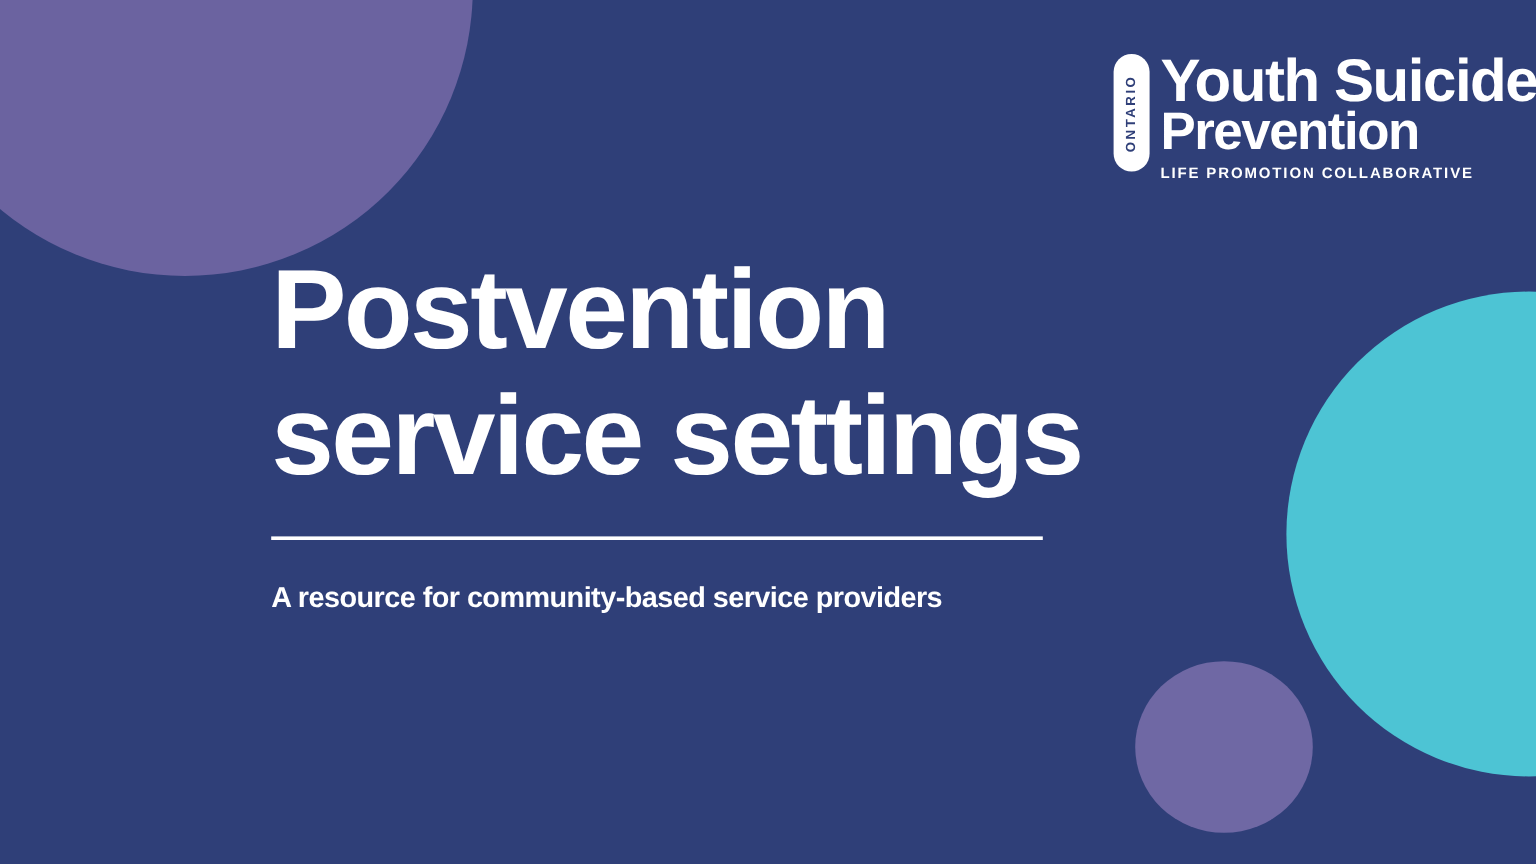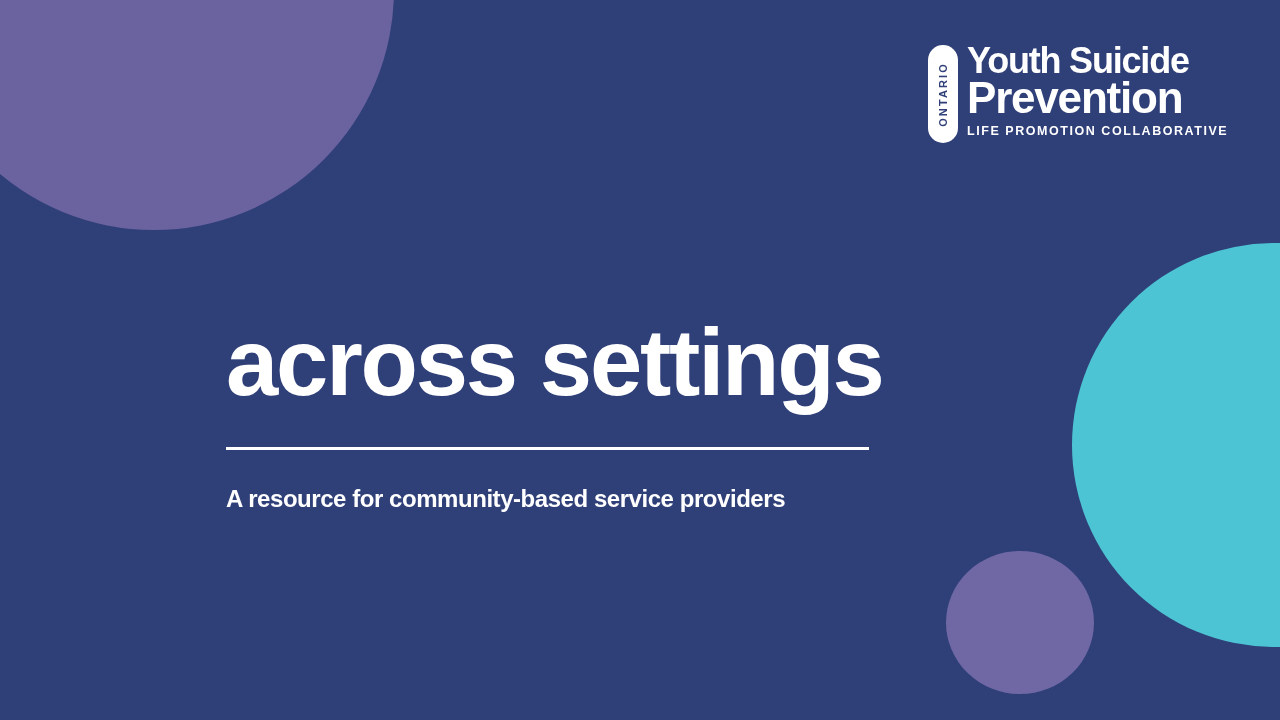--- a/index.html
+++ b/index.html
@@ -79,21 +79,21 @@
     flex-direction: column;
     align-items: flex-start;
   }
   .logo-line {
     color: #ffffff;
     font-weight: bold;
     line-height: 0.88;
     letter-spacing: -1.2px;
     white-space: nowrap;
   }
-  #logo-line-1 { font-size: 36px; text-align: center; }
+  #logo-line-1 { font-size: 50px; text-align: center; }
   #logo-line-2 { font-size: 44px; margin-top: 2px; }
   #logo-tagline {
     margin-top: 8px;
     color: #ffffff;
     font-size: 12.5px;
     font-weight: bold;
     letter-spacing: 1.55px;
     white-space: nowrap;
     line-height: 1;
   }
@@ -145,20 +145,20 @@
     </div>
     <div id="logo-words">
       <div class="logo-line" id="logo-line-1">Youth Suicide</div>
       <div class="logo-line" id="logo-line-2">Prevention</div>
       <div id="logo-tagline">LIFE PROMOTION COLLABORATIVE</div>
     </div>
   </div>
 
   <div id="headline-block">
     <h1 id="slide-title">
-      <br>
-      <span>across settings</span><br>
+      <span>Postvention</span><br>
+      <span>service settings</span><br>
     </h1>
     <hr id="title-divider">
     <p id="slide-subtitle">A resource for community-based service providers</p>
   </div>
 
 </div>
 
 </body></html>

